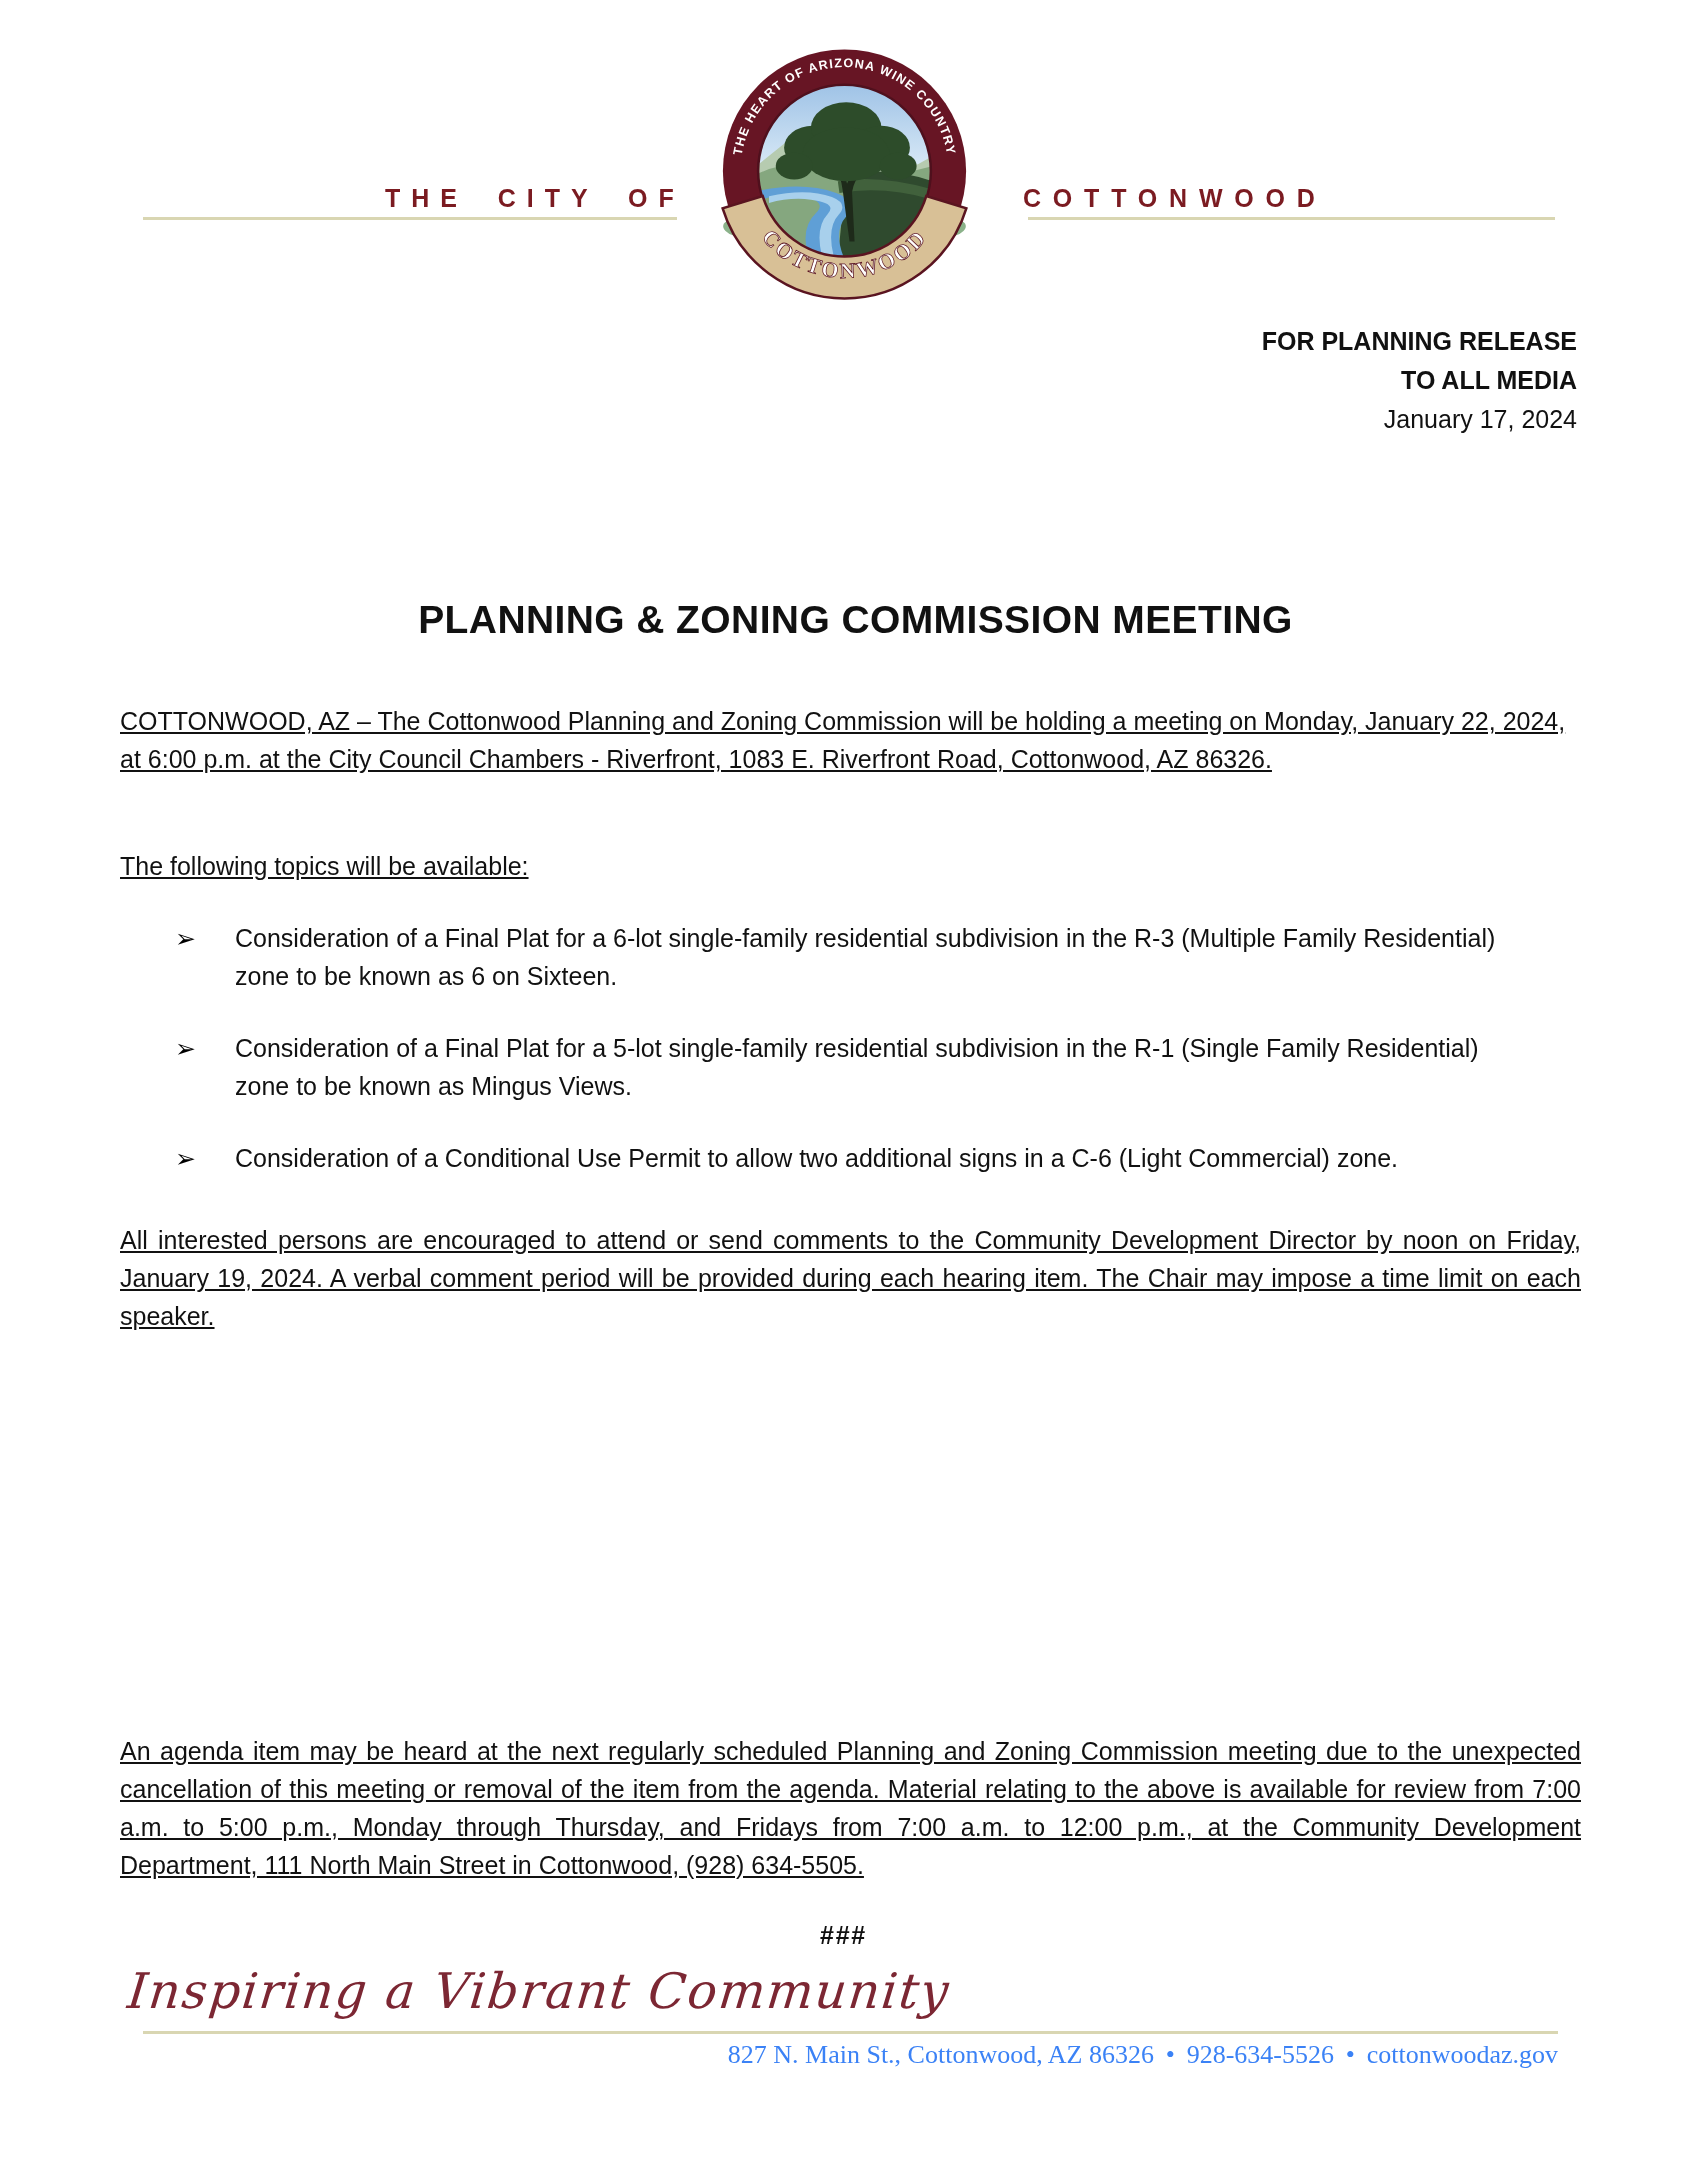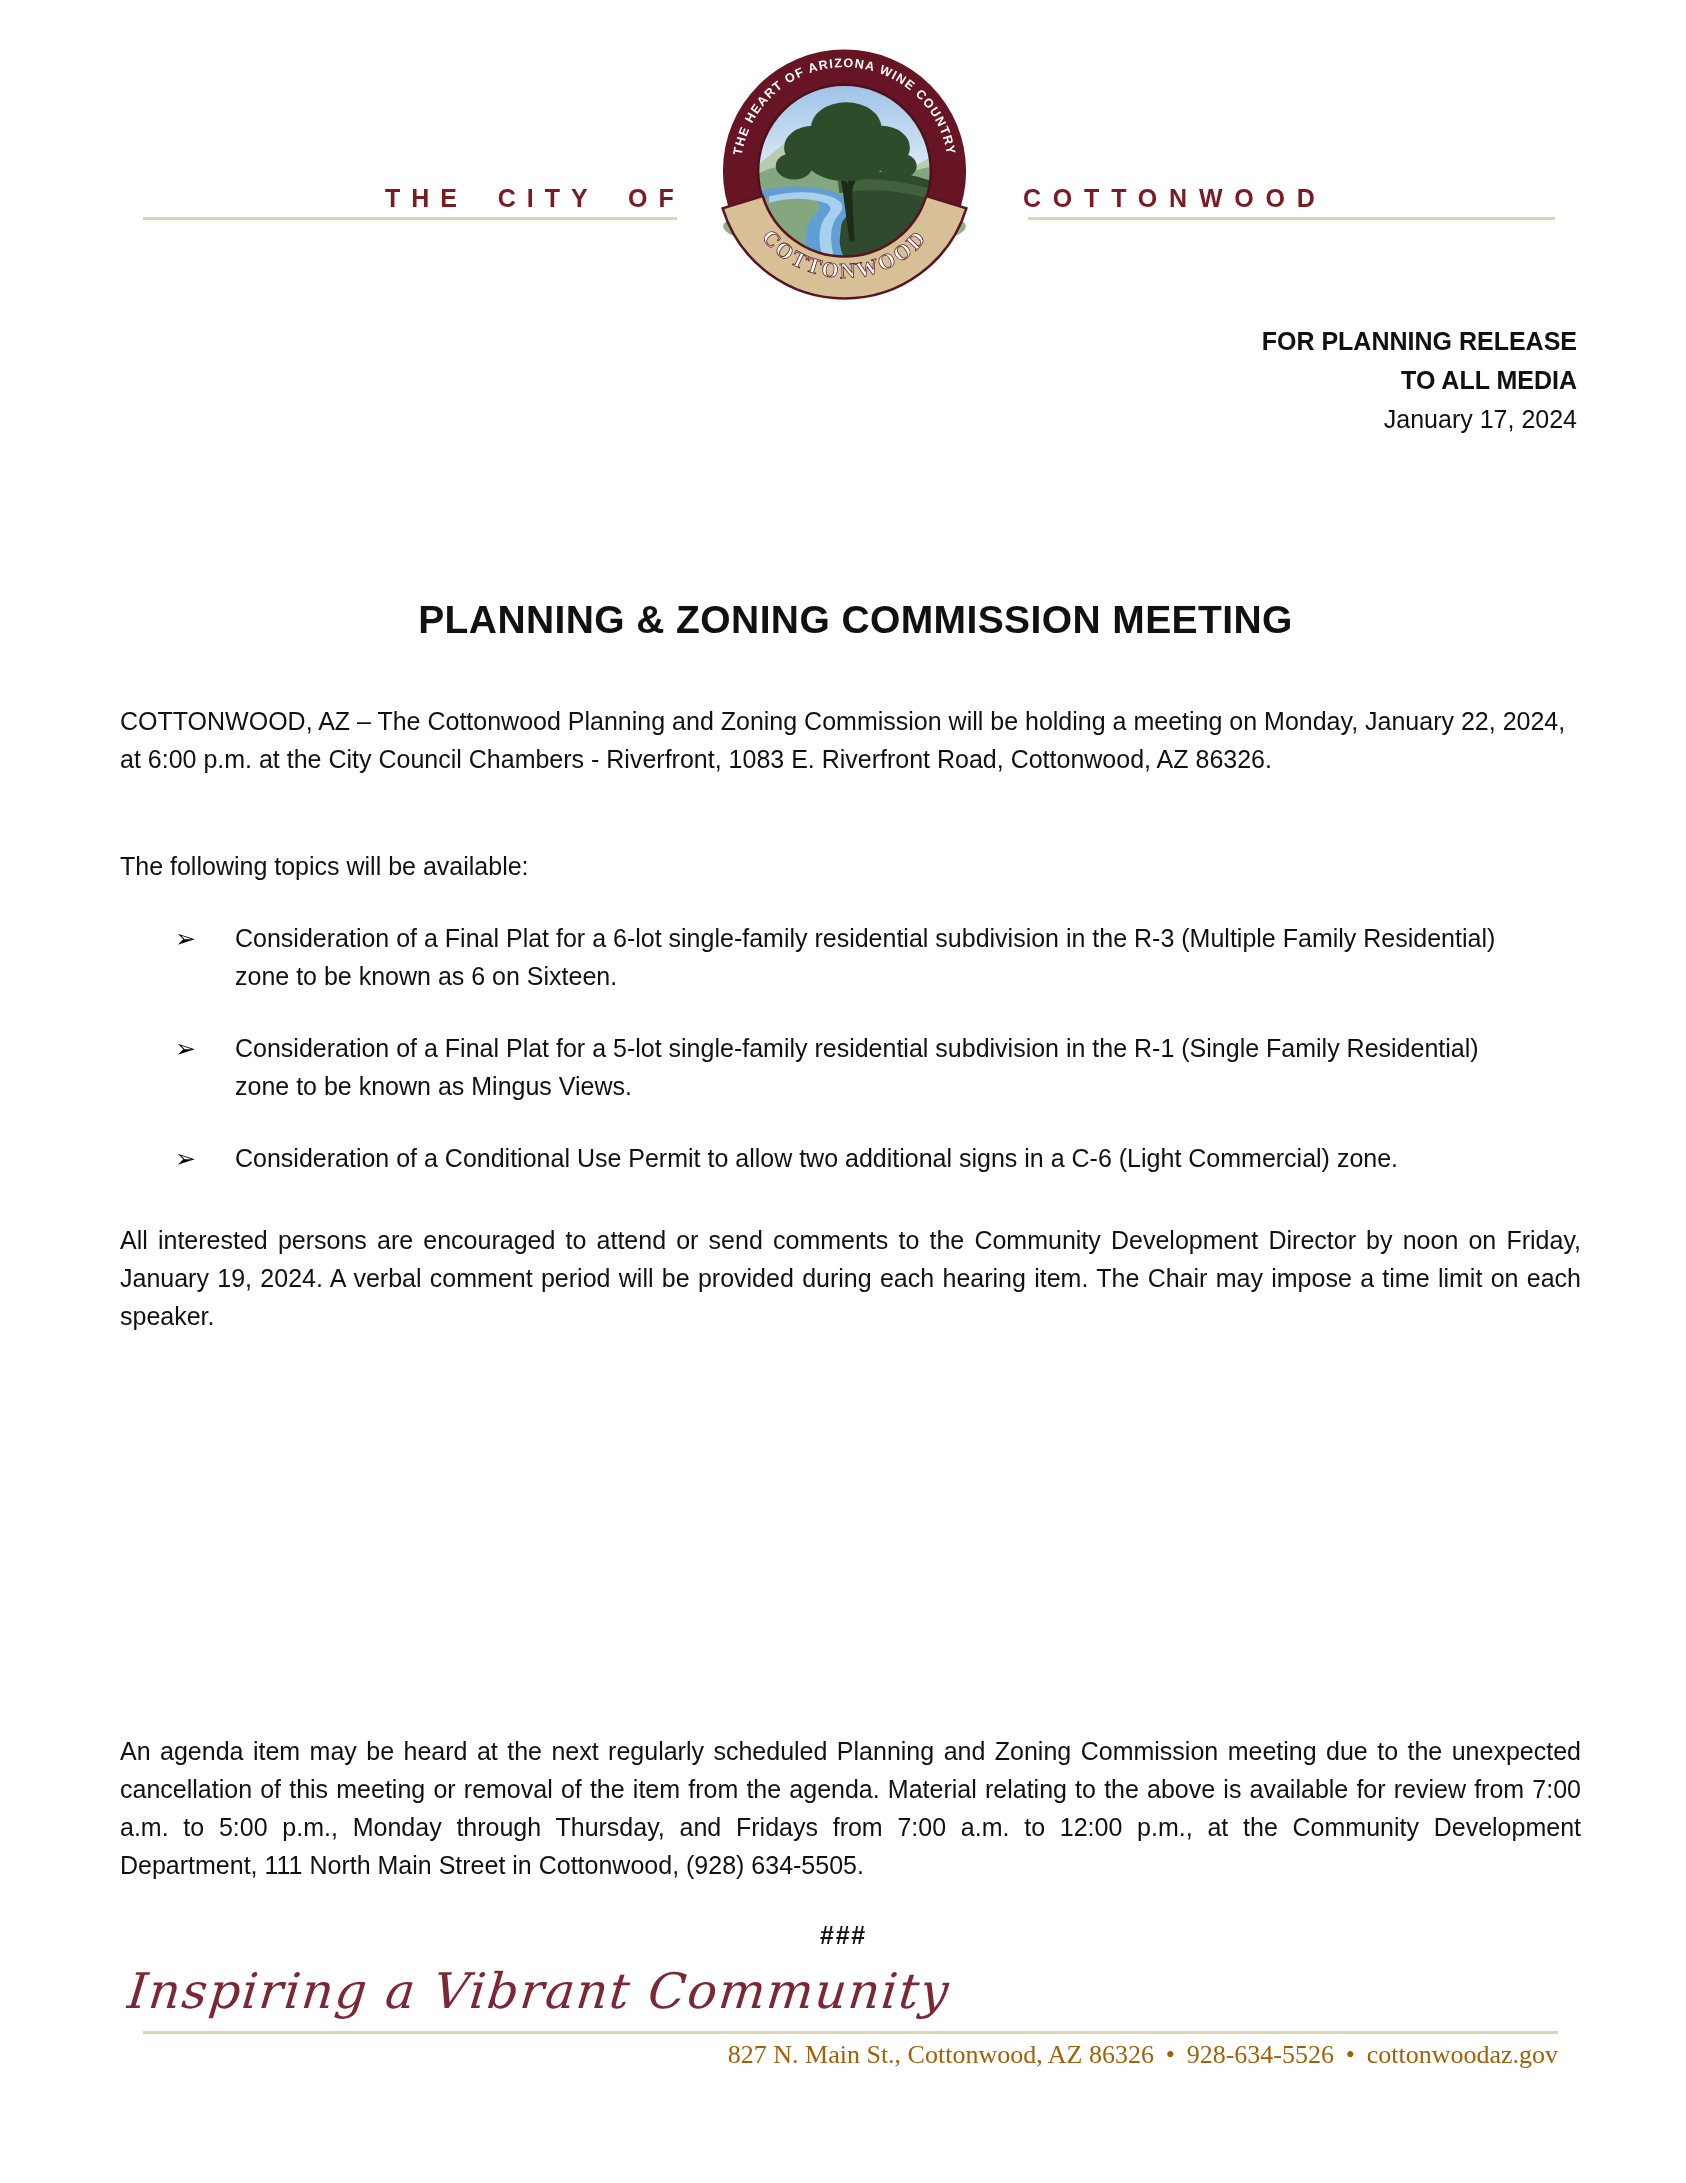--- a/index.html
+++ b/index.html
@@ -42,21 +42,21 @@
   .release-block .bold { font-weight:700; }
 
   
   .doc-title {
     position:absolute; left:12px; top:598px; width:100%;
     text-align:center; font-weight:700; font-size:39px;
     letter-spacing:0.4px;
   }
   .para {
     position:absolute; left:120px; width:1461px;
-    font-size:25px; line-height:38px;
+    font-size:25px; line-height:38px;text-decoration:underline;
   }
   .para.justify { text-align:justify; }
   .p-intro   { top:702px; }
   .p-topics  { top:847px; }
   .bullet-list { position:absolute; left:120px; top:919px; width:1394px; list-style:none; }
   .bullet-item {
     position:relative; padding-left:115px;
     font-size:25px; line-height:38px; margin-bottom:34px;
   }
   .bullet-marker {
@@ -77,21 +77,21 @@
     background:#d9d6b2; z-index:1;
   }
   .footer-tagline {
     position:absolute; left:128px; top:1963px; z-index:2;
     font-family:"DejaVu Serif", serif; font-style:italic;
     font-size:49px; color:#7c2733; letter-spacing:1.7px;
     transform:skewX(-6deg);
   }
   .footer-contact {
     position:absolute; right:129px; top:2040px; z-index:2;
-    font-family:"Liberation Serif", serif; font-size:26px; color:#a16207;
+    font-family:"Liberation Serif", serif; font-size:26px; color:#3b82f6;
     white-space:nowrap;
   }
   .footer-contact .sep { padding:0 11.8px; }
 </style>
 </head>
 <body>
 
 <div class="page">
 
   <div class="hdr-rule left"></div>

